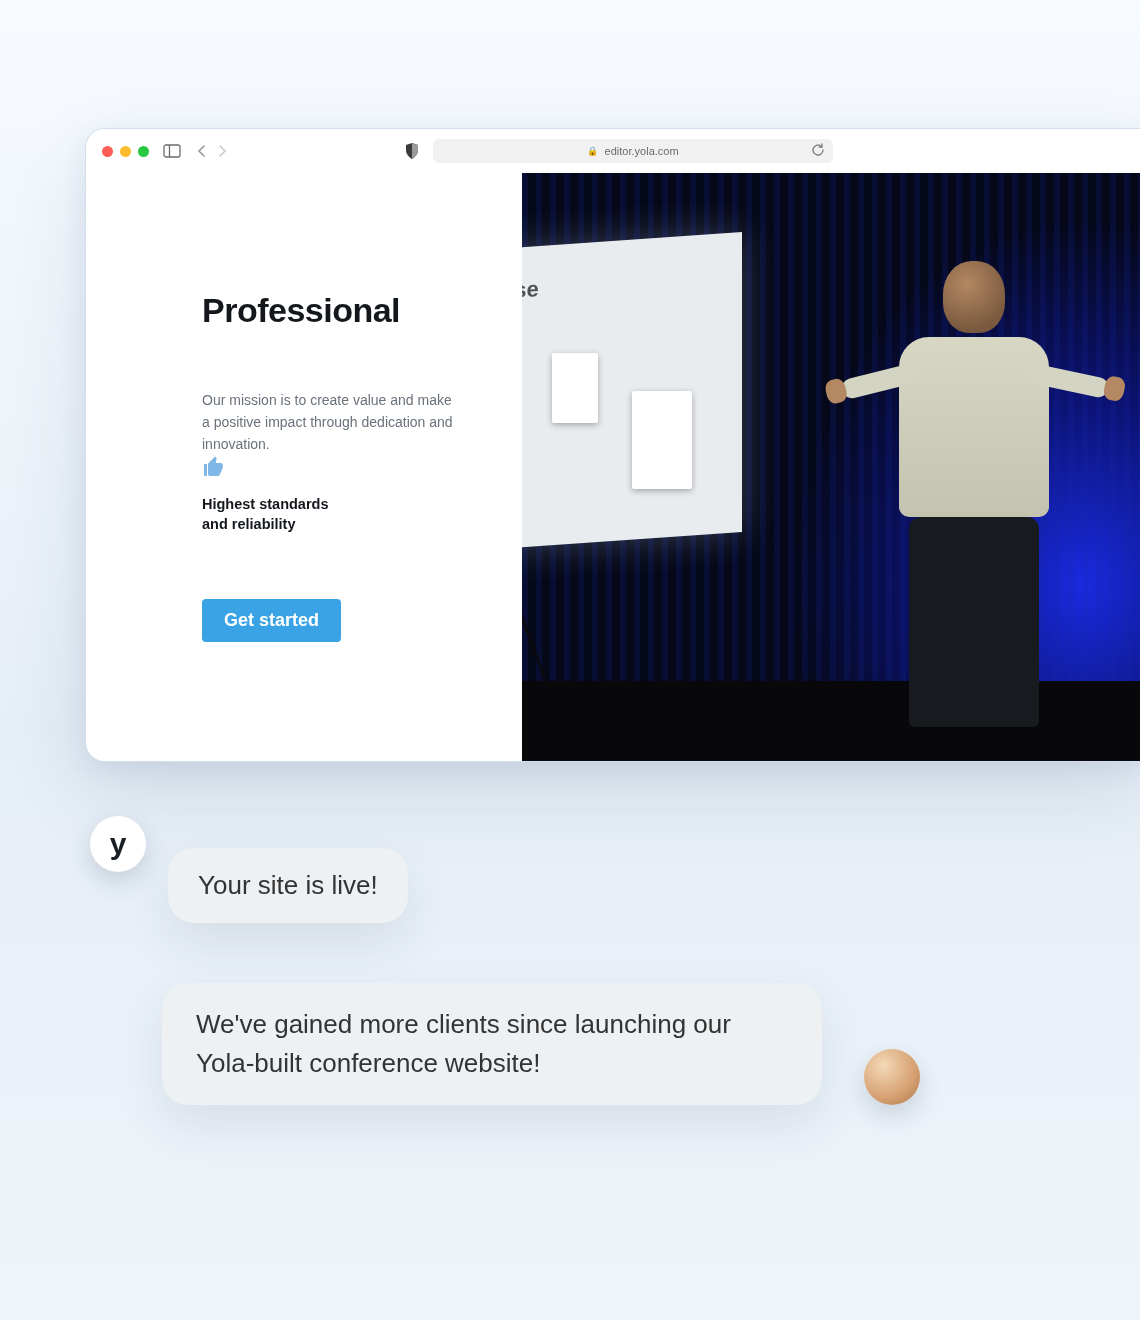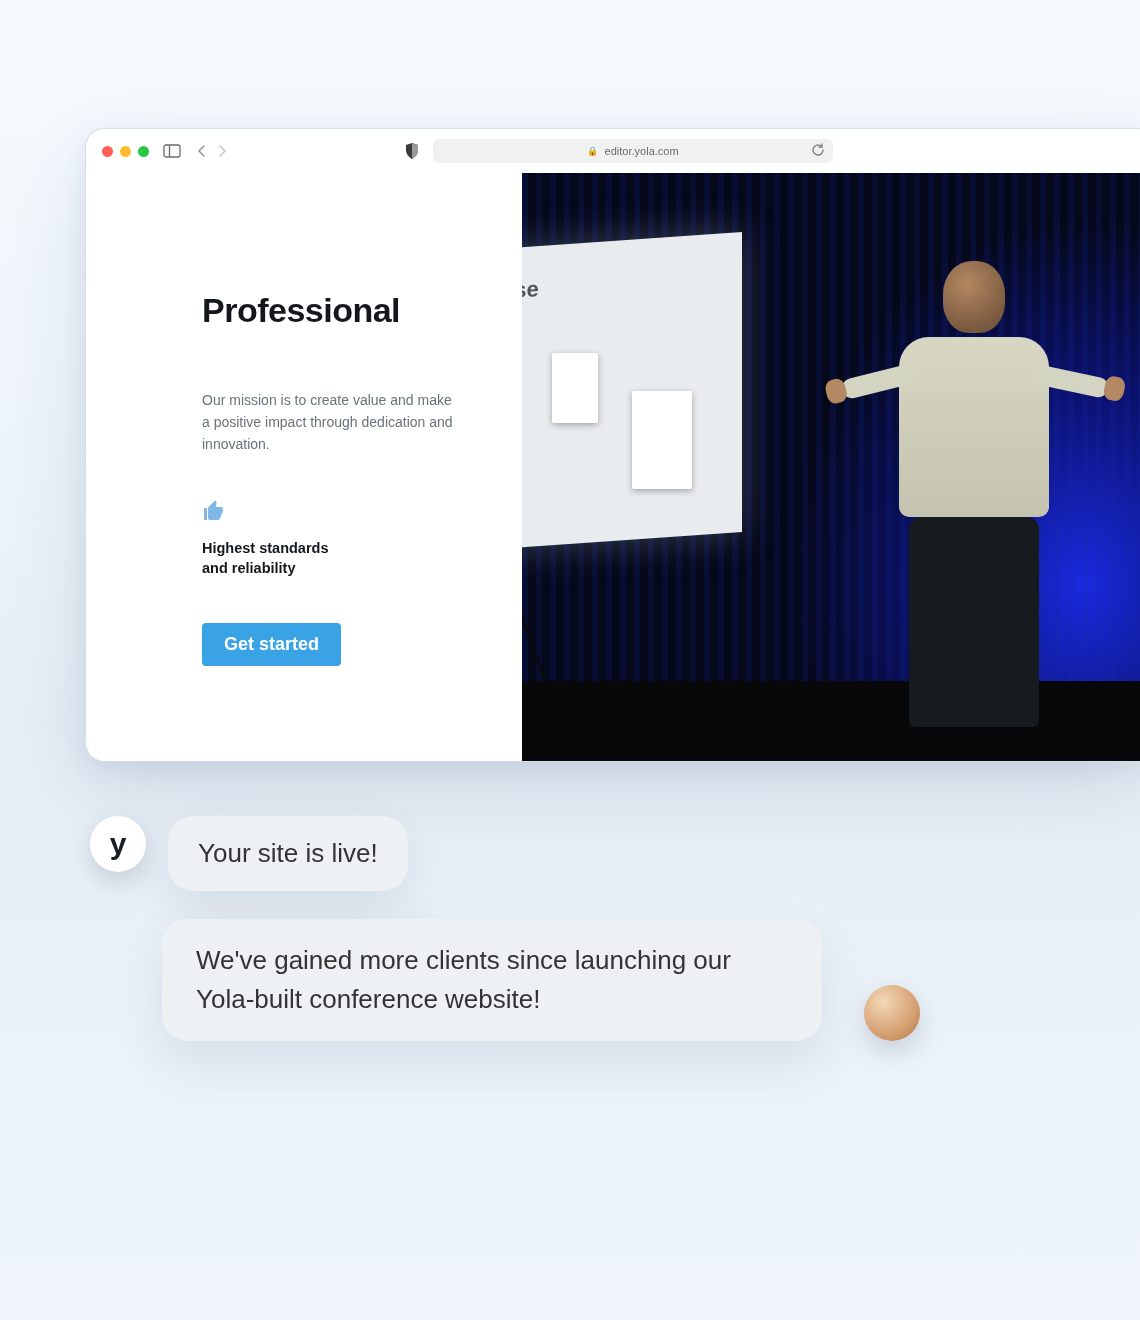--- a/index.html
+++ b/index.html
@@ -71,23 +71,22 @@
     line-height: 1.05;
     letter-spacing: -0.5px;
     color:#14181d;
     margin-bottom: 26px;
   }
   .subtext {
     font-size: 14px;
     line-height: 1.55;
     color:#6a727b;
     max-width: 260px;
-    margin-bottom: 44px;
-  }
-  .features { display:flex; gap:20px; margin-bottom:44px; }
+  }
+  .features { display:flex; gap:20px; margin-bottom:64px; }
   .feature { width: 130px; }
   .feature .icon { color:#7fb8e6; height:26px; margin-bottom:14px; }
   .feature .label {
     font-size: 14.5px;
     font-weight: 700;
     line-height: 1.35;
     color:#14181d;
   }
   .cta {
     display:inline-block;
@@ -202,20 +201,21 @@
   }
   .bubble{
     background:#eef1f4;
     border-radius:26px;
     padding: 22px 34px;
     font-size:26px;
     line-height:1.5;
     color:#333;
     box-shadow: 0 20px 48px rgba(40,60,90,0.10);
     max-width: 660px;
+    margin-top: 32px;
   }
   .bubble.small{ padding:18px 30px; }
 </style>
 </head>
 <body>
 
 <div class="browser">
   <div class="chrome">
     <div class="traffic">
       <span class="dot red"></span>

